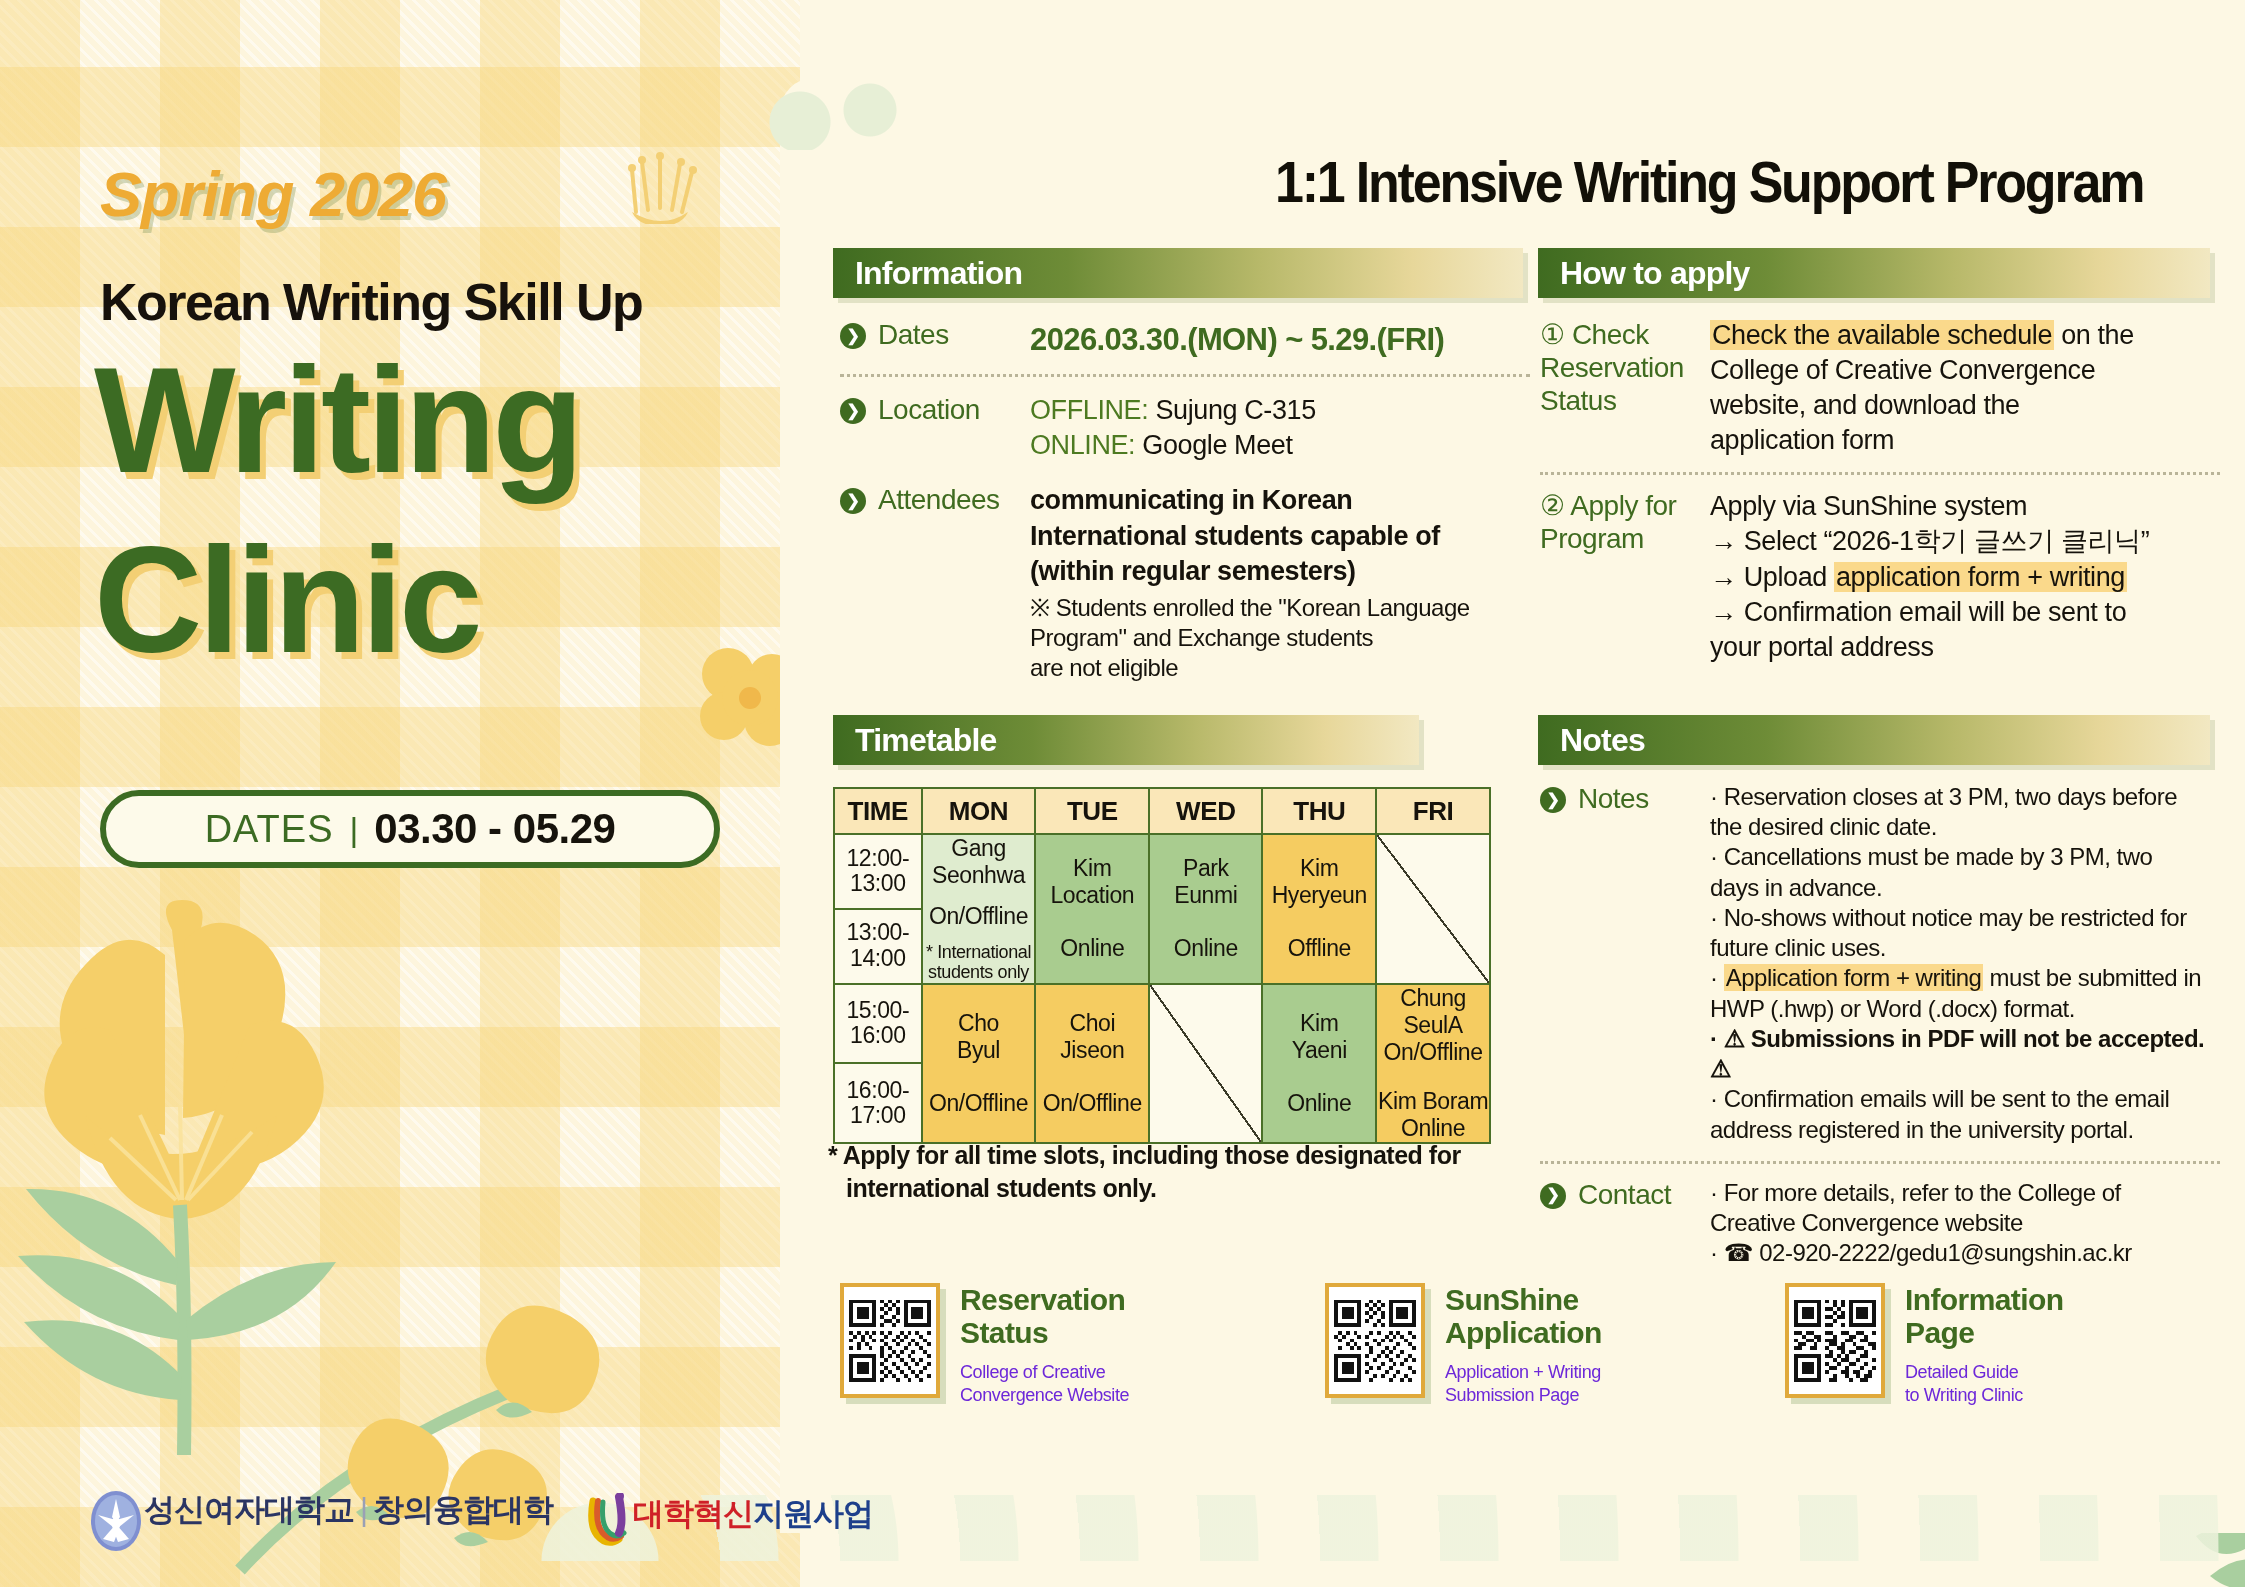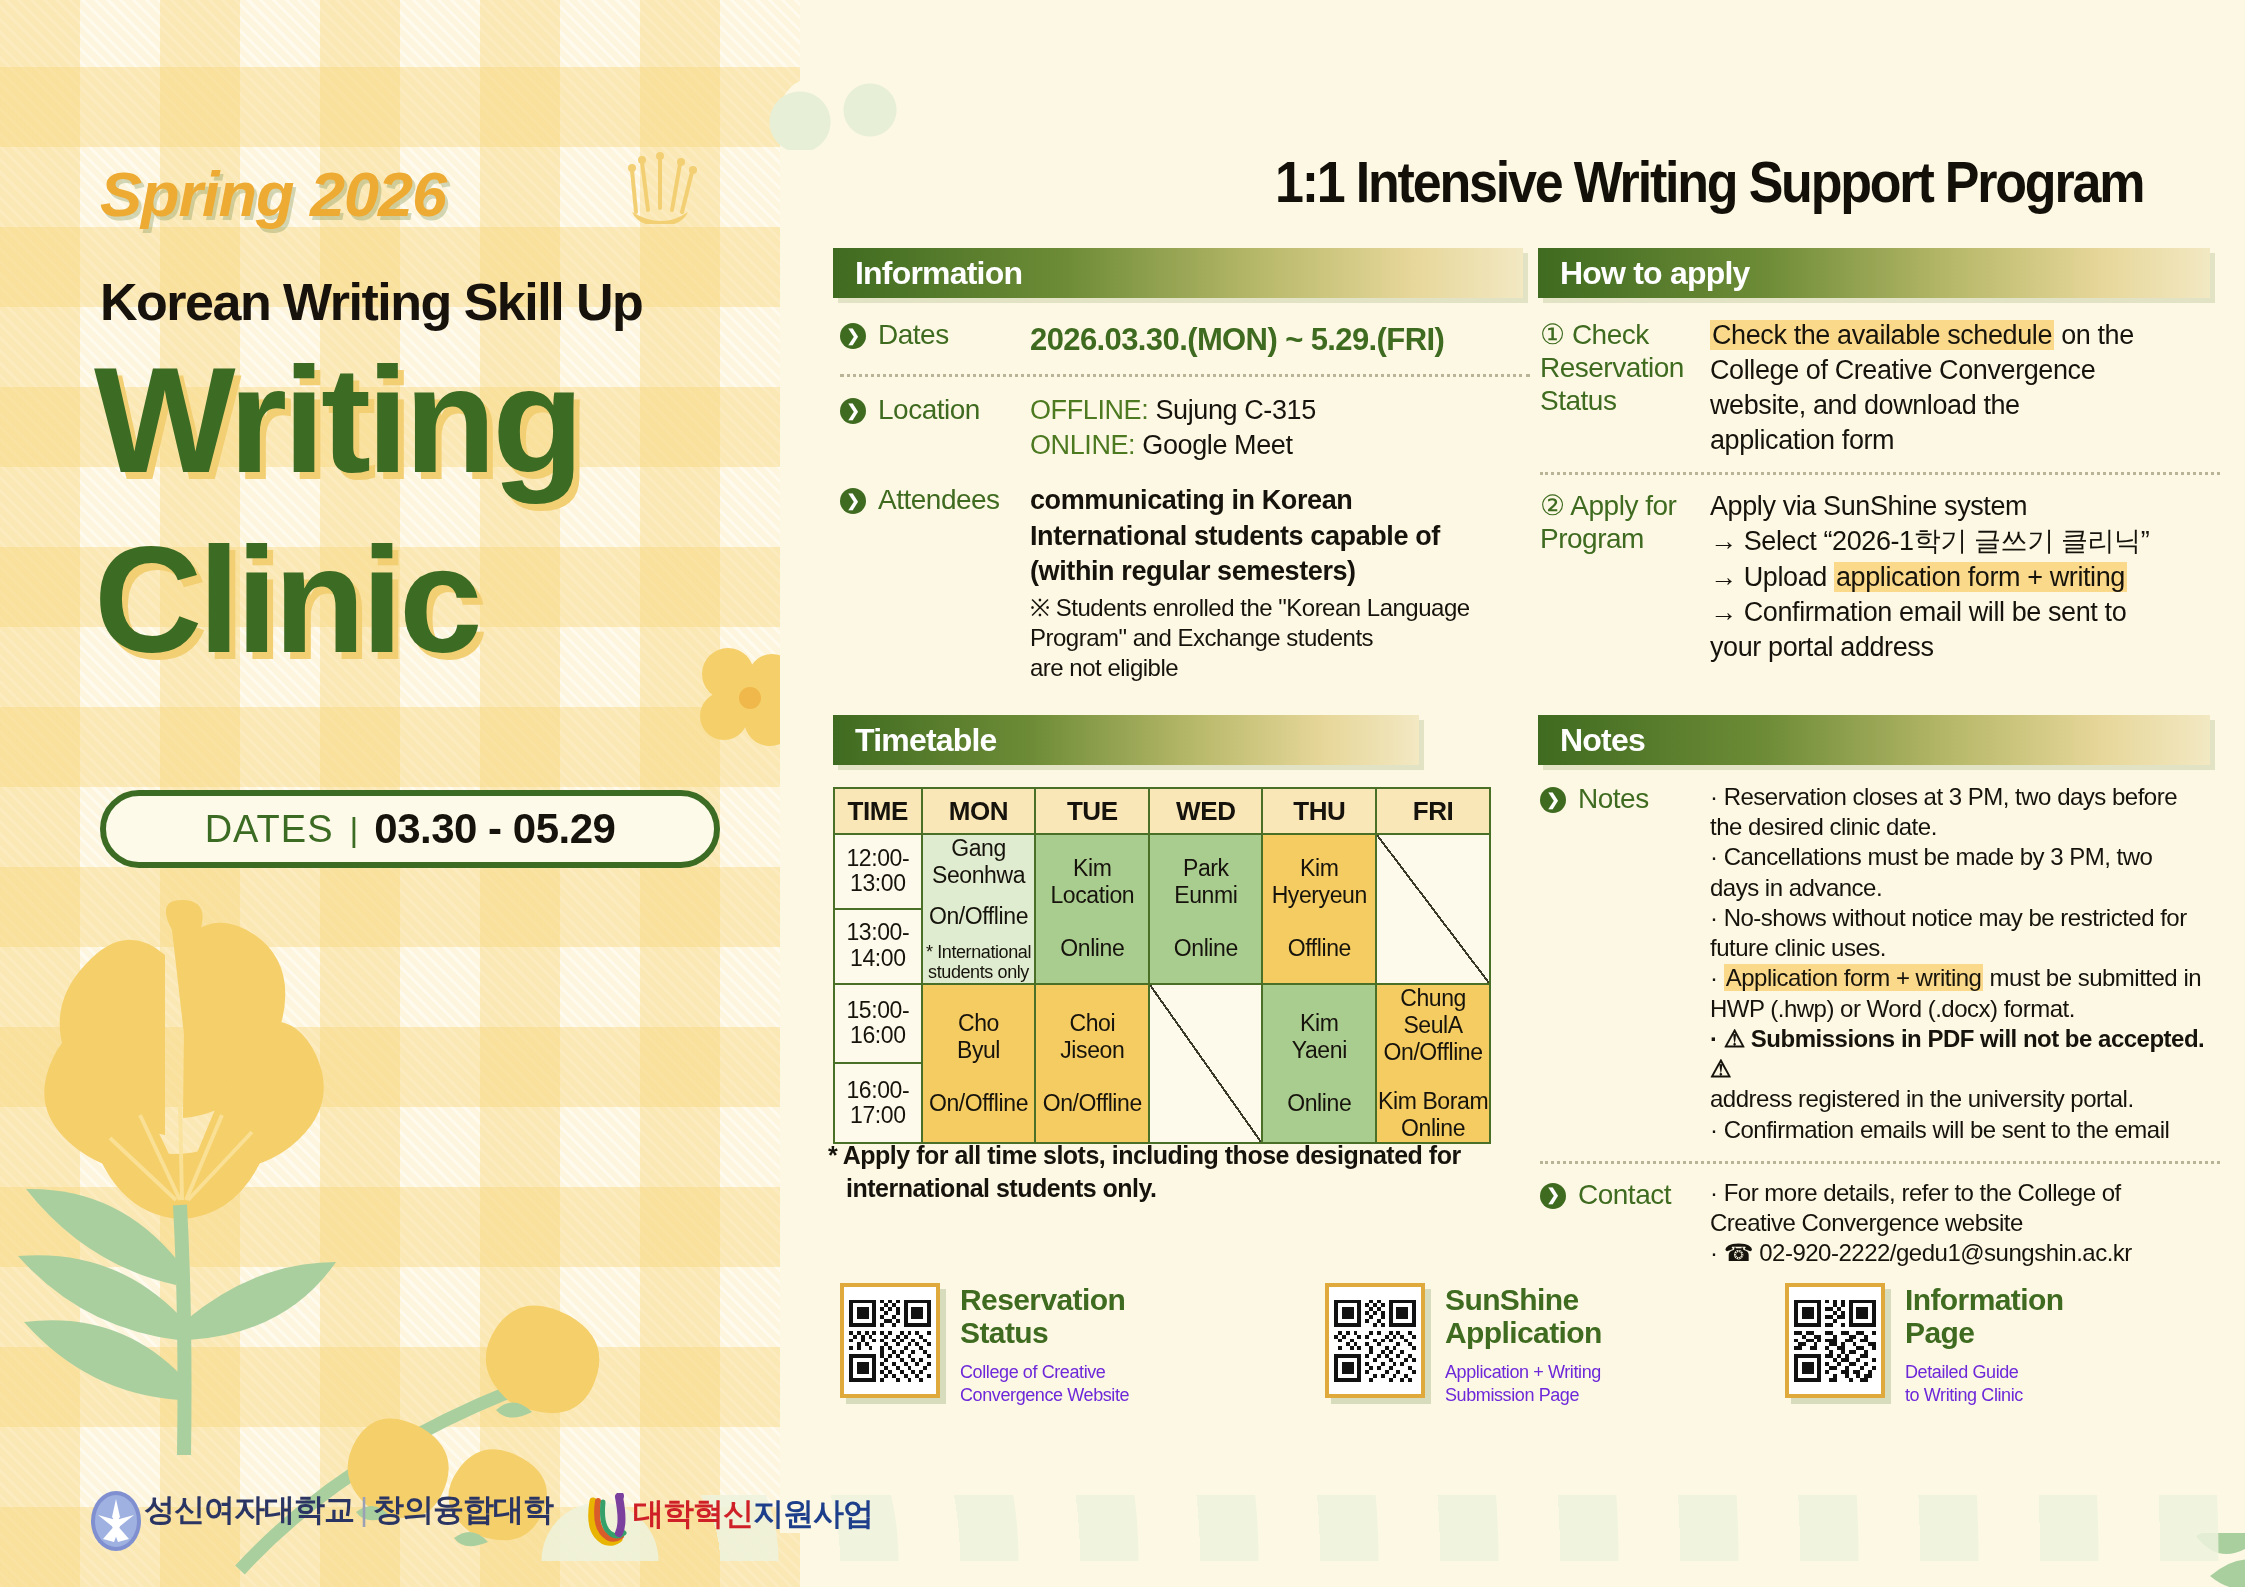--- a/index.html
+++ b/index.html
@@ -501,22 +501,22 @@
       <div style="flex:1;">
         <div class="note-small">· Reservation closes at 3 PM, two days before</div>
         <div class="note-small">the desired clinic date.</div>
         <div class="note-small">· Cancellations must be made by 3 PM, two</div>
         <div class="note-small">days in advance.</div>
         <div class="note-small">· No-shows without notice may be restricted for</div>
         <div class="note-small">future clinic uses.</div>
         <div class="note-small"><span>· </span><span class="hl">Application form + writing</span><span> must be submitted in</span></div>
         <div class="note-small">HWP (.hwp) or Word (.docx) format.</div>
         <div class="note-small" style="font-weight:600;">· ⚠ Submissions in PDF will not be accepted. ⚠</div>
+        <div class="note-small">· Confirmation emails will be sent to the email</div>
         <div class="note-small">address registered in the university portal.</div>
-        <div class="note-small">· Confirmation emails will be sent to the email</div>
       </div>
     </div>
 
     <div class="dotted-sep" style="margin:16px 0 14px 0;"></div>
 
     <div class="row" style="align-items:flex-start;">
       <div class="key" style="width:170px;">
         <span class="bullet-ic">❯</span>
         <span>Contact</span>
       </div>

